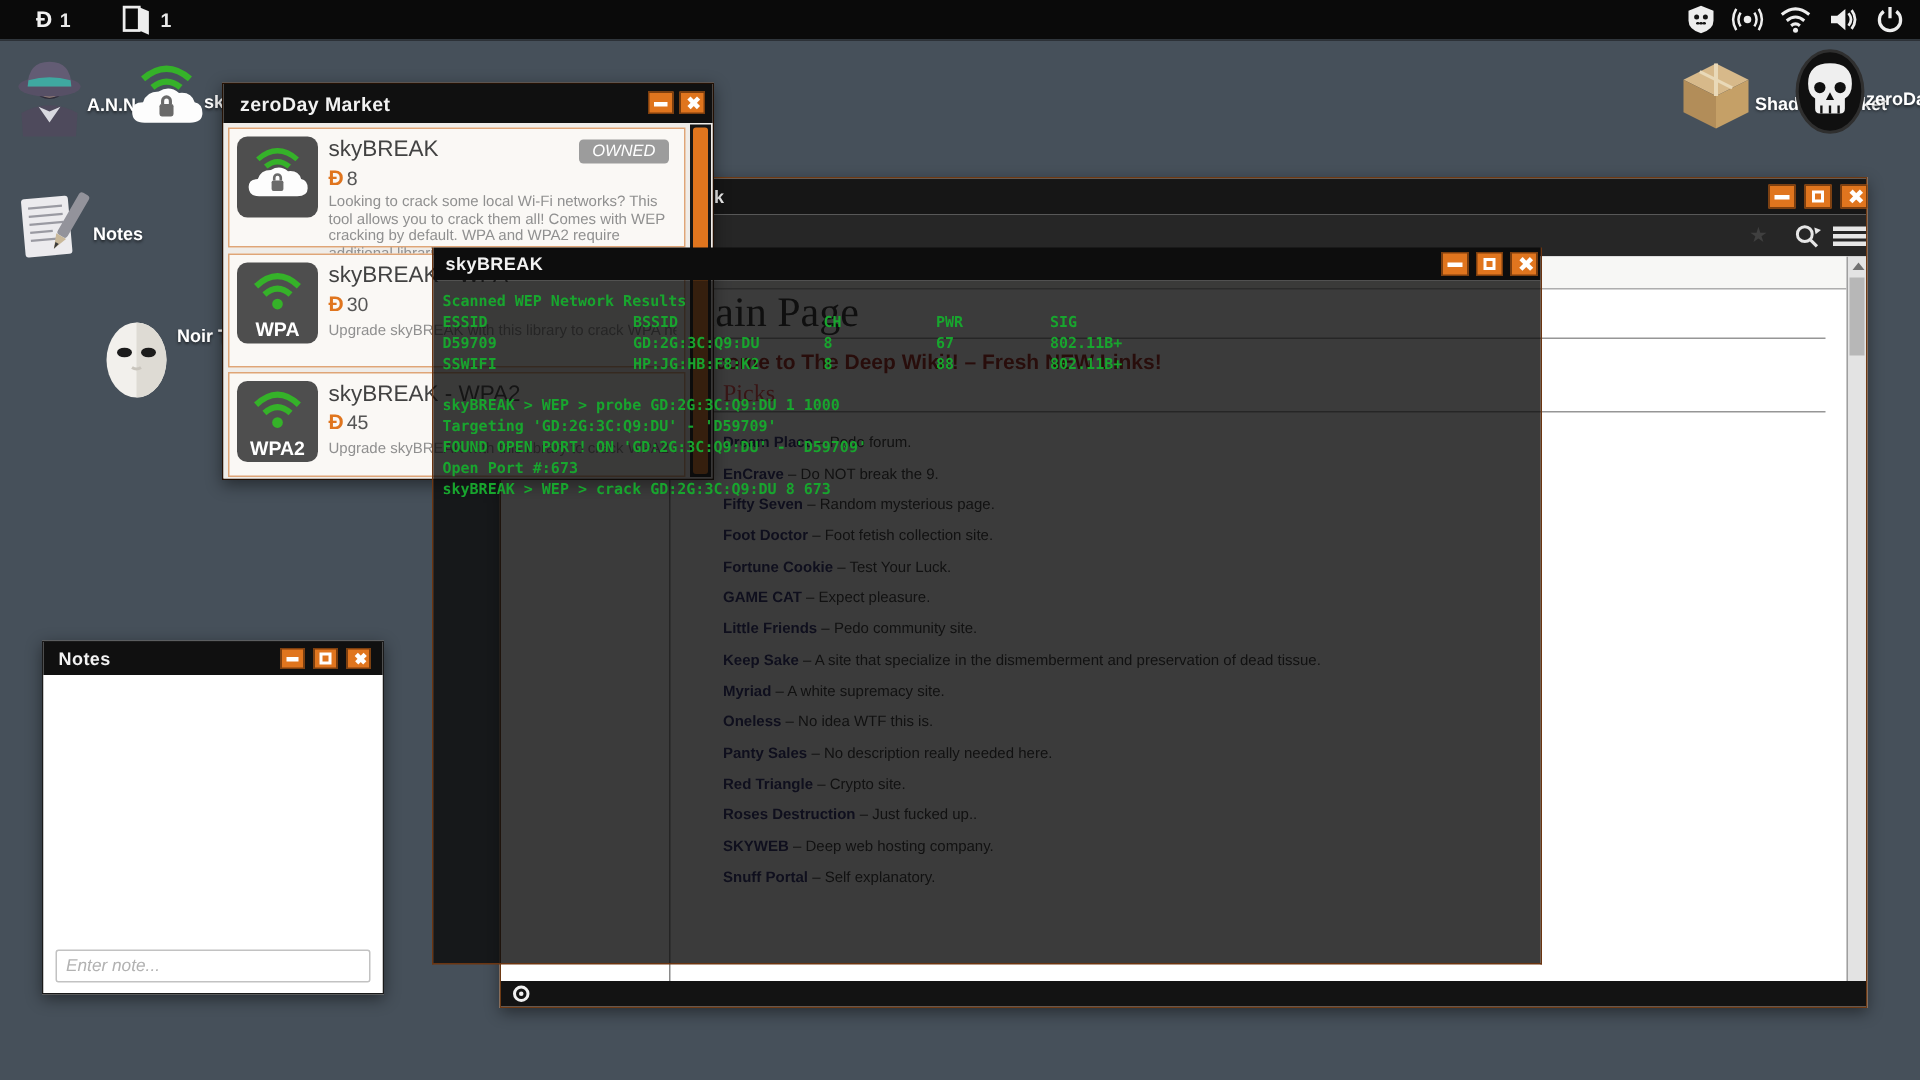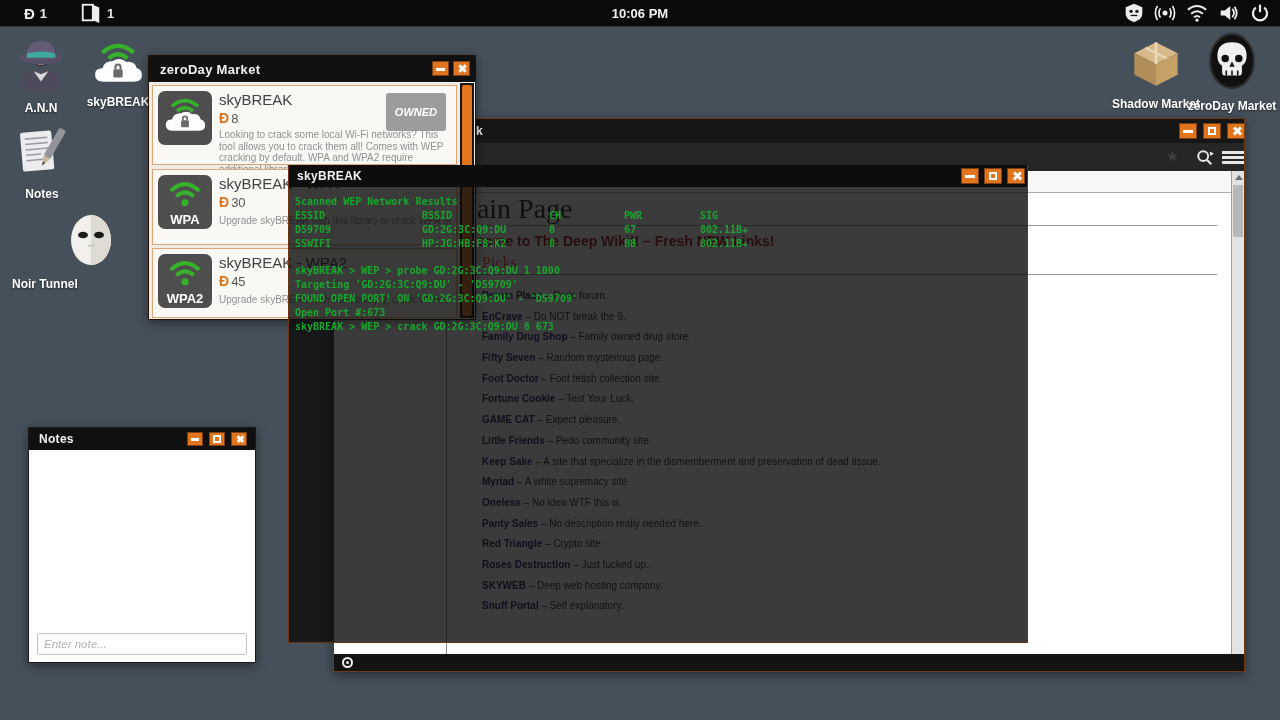--- a/index.html
+++ b/index.html
@@ -11,21 +11,21 @@
             display:flex; align-items:center; z-index:50; border-bottom:1px solid #30363c; }
   .tb-left { display:flex; align-items:center; gap:5px; padding-left:24px; }
   .tb-coin { color:#f0f0f0; font-weight:bold; font-size:15px; line-height:15px; }
   .tb-count { color:#e8e8e8; font-size:13px; font-weight:bold; margin-right:28px; }
   .tb-door svg { display:block; }
   .tb-time { position:absolute; left:0; right:0; text-align:center; color:#f2f2f2; font-size:13px; font-weight:bold; }
   .tb-right { margin-left:auto; display:flex; align-items:center; gap:10px; padding-right:10px; }
   .tb-right span { display:inline-flex; }
 
   
-  .tile { position:absolute; display:flex; flex-direction:column; align-items:center; z-index:1; cursor:pointer; }
+  .tile { position:absolute; display:flex; flex-direction:row; align-items:center; z-index:1; cursor:pointer; }
   .tile-label { margin-top:5px; color:#fff; font-size:12px; font-weight:bold; text-shadow:0 1px 2px rgba(0,0,0,.55); white-space:nowrap; }
   .tile-ann { left:8px; top:38px; width:66px; }
   .tile-sky { left:86px; top:40px; width:64px; }
   .tile-notes { left:10px; top:124px; width:64px; }
   .tile-noir { left:8px; top:212px; width:110px; align-items:flex-start; }
   .tile-noir .tile-ic { margin-left:60px; }
   .tile-noir .tile-label { margin-left:4px; }
   .tile-shadow { left:1118px; top:40px; width:76px; }
   .tile-zday { left:1196px; top:32px; width:72px; }
 
@@ -90,21 +90,21 @@
   .m-thumb { position:absolute; left:2px; right:2px; top:2px; bottom:2px; background:#e0751e; border-radius:2px; }
   .card { position:absolute; left:3px; width:305px; background:#faf8f5; border:1px solid #dfa577; }
   .card1 { top:3px; height:80px; } .card2 { top:87px; height:76px; } .card3 { top:166px; height:70px; }
   .tool-ic { position:absolute; left:5px; top:5px; width:54px; height:54px; background:#4e4e4e; border-radius:7px; overflow:hidden; }
   .tool-ic svg { display:block; margin:4px auto 0; }
   .tool-ic .ti-label { position:absolute; left:0; right:0; bottom:2px; text-align:center; color:#fff; font-weight:bold; font-size:13px; }
   .item-name { position:absolute; left:66px; top:5px; font-size:15px; color:#424242; white-space:nowrap; }
   .price { position:absolute; left:66px; top:24px; font-size:13px; color:#555;text-align:center; }
   .price .coin { color:#e0751e; font-weight:bold; margin-right:2px; font-size:14px; }
   .owned { position:absolute; right:10px; top:7px; background:#9c9c9c; border-radius:3px; color:#fff;
-           font-style:italic; font-weight:bold; font-size:11px; padding:13px 9px; }
+           font-style:italic; font-weight:normal; font-size:11px; padding:2px 9px; }
   .item-desc { position:absolute; left:66px; top:43px; right:5px; font-size:10px; color:#909090; line-height:11.5px; }
   .one-line { top:45px; white-space:nowrap; overflow:hidden; }
 
   
   .term { position:absolute; left:288px; top:165px; width:740px; height:478px; z-index:30;
           border:1px solid #6b3511; border-top:none; }
   .t-title { height:22px; background:#0d0d0d; }
   .t-title-text { position:absolute; left:8px; top:4px; font-size:12px; }
   .term .wbtn { width:18px; height:16px; top:3px; }
   .t-min { left:672px; } .t-max { left:695px; } .t-close { left:718px; }
@@ -136,21 +136,20 @@
     <span class="tb-coin">Ð</span>
     <span class="tb-count">1</span>
     <span class="tb-door">
       <svg width="22" height="22" viewBox="0 0 24 24">
           <rect x="3" y="3" width="11" height="17" fill="none" stroke="#ededed" stroke-width="2"></rect>
           <path d="M14 3 L21 6 V23 L14 20 Z" fill="#ededed"></path>
         </svg>
     </span>
     <span class="tb-count">1</span>
   </div>
-  <div class="tb-time">10:06 PM</div>
   <div class="tb-right">
     <span>
       <svg width="20" height="20" viewBox="0 0 24 24">
           <path d="M12 1 L22 5 V13 Q22 20 12 23 Q2 20 2 13 V5 Z" fill="#ededed"></path>
           <circle cx="8.5" cy="10" r="2" fill="#151515"></circle>
           <circle cx="15.5" cy="10" r="2" fill="#151515"></circle>
           <path d="M8 15 h8 M9.5 14 v2 M12 14 v2 M14.5 14 v2" stroke="#151515" stroke-width="1.4"></path>
         </svg>
     </span>
     <span>
@@ -301,21 +300,20 @@
     <div class="b-sidebar"></div>
     <div class="b-content">
       <div class="pg-topband"></div>
       <div class="pg-inner">
         <div class="pg-h1">Main Page</div>
         <div class="pg-banner">Welcome to The Deep Wiki!! – Fresh NEW Links!</div>
         <div class="pg-h2">Picks</div>
         <ul class="pg-list">
           <li><span class="wl">Dream Place</span> <span class="wd">– Pedo forum.</span></li>
           <li><span class="wl">EnCrave</span> <span class="wd">– Do NOT break the 9.</span></li>
-          <li><span class="wl">Family Drug Shop</span> <span class="wd">– Family owned drug store.</span></li>
           <li><span class="wl">Fifty Seven</span> <span class="wd">– Random mysterious page.</span></li>
           <li><span class="wl">Foot Doctor</span> <span class="wd">– Foot fetish collection site.</span></li>
           <li><span class="wl">Fortune Cookie</span> <span class="wd">– Test Your Luck.</span></li>
           <li><span class="wl">GAME CAT</span> <span class="wd">– Expect pleasure.</span></li>
           <li><span class="wl">Little Friends</span> <span class="wd">– Pedo community site.</span></li>
           <li><span class="wl">Keep Sake</span> <span class="wd">– A site that specialize in the dismemberment and preservation of dead tissue.</span></li>
           <li><span class="wl">Myriad</span> <span class="wd">– A white supremacy site.</span></li>
           <li><span class="wl">Oneless</span> <span class="wd">– No idea WTF this is.</span></li>
           <li><span class="wl">Panty Sales</span> <span class="wd">– No description really needed here.</span></li>
           <li><span class="wl">Red Triangle</span> <span class="wd">– Crypto site.</span></li>

